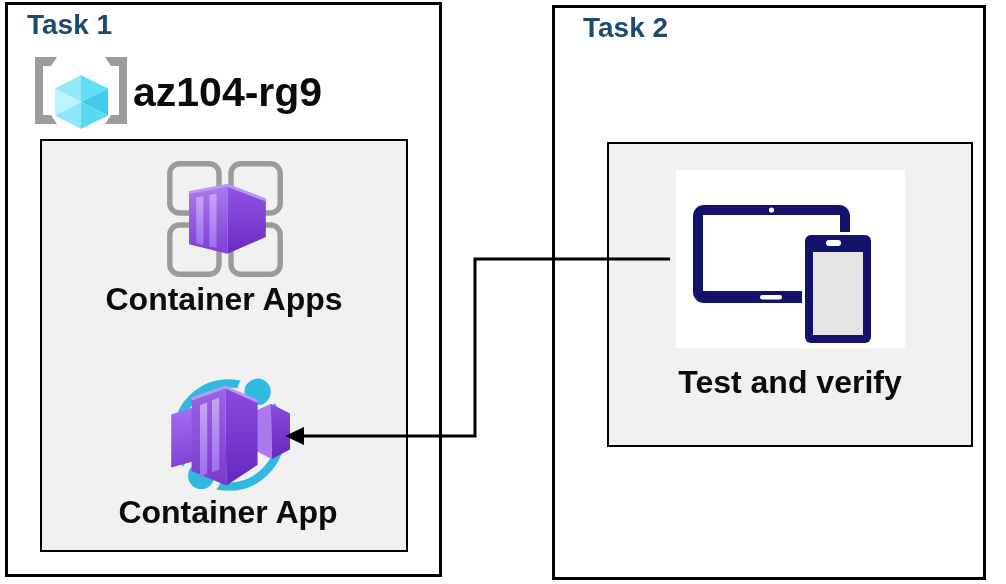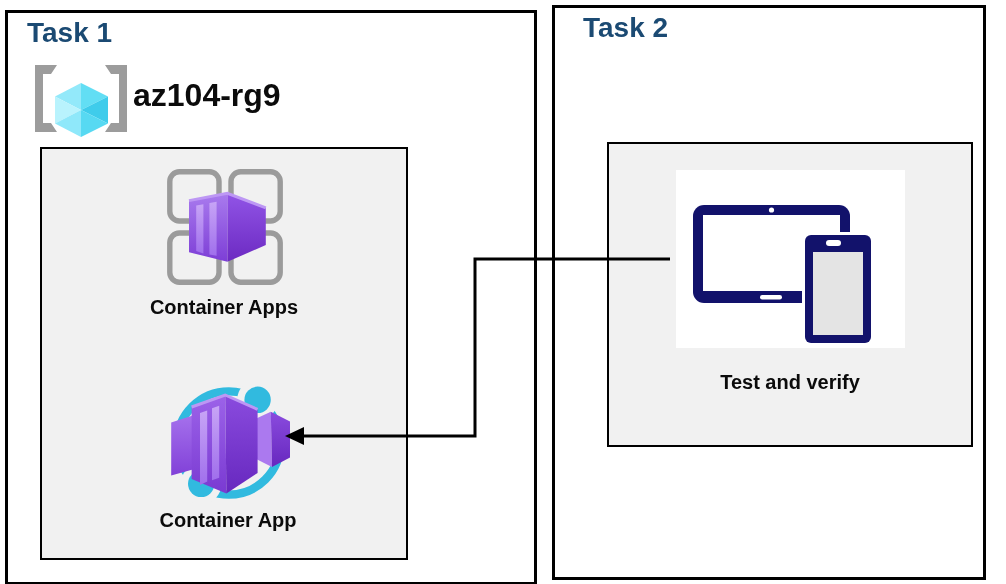--- a/index.html
+++ b/index.html
@@ -9,21 +9,21 @@
     background:#ffffff;
     font-family:"Liberation Sans", sans-serif;
     overflow:hidden;
   }
   .task-box{
     position:absolute;
     background:#ffffff;
     border:3px solid #000000;
     box-sizing:border-box;
   }
-  #task1-box{left:5px;top:10px;width:532px;height:575px;}
+  #task1-box{left:5px;top:2px;width:437px;height:575px;}
   #task2-box{left:552px;top:5px;width:434px;height:575px;}
   .task-title{
     position:absolute;
     font-size:28px;
     font-weight:bold;
     color:#1B4A73;
     letter-spacing:0px;
     white-space:nowrap;
   }
   #task1-title{left:19px;top:4px;}
@@ -34,33 +34,33 @@
     border:2px solid #000000;
     box-sizing:border-box;
   }
   #task1-inner{left:32px;top:134px;width:368px;height:413px;}
   #task2-inner{left:44px;top:134px;width:366px;height:305px;margin-left:8px;}
   .icon-abs{position:absolute;}
   .item-label{
     position:absolute;
     left:0;right:0;
     text-align:center;
-    font-size:20px;
+    font-size:32px;
     font-weight:bold;
     color:#0B0B0B;
     line-height:33px;
     white-space:nowrap;
   }
   #cae-label{top:142px;}
   #ca-label{top:355px;padding-left:8px;}
   #tv-label{top:222px;}
   #rg-label{
     position:absolute;
     left:125px;top:64px;
-    font-size:32px;
+    font-size:41px;
     font-weight:bold;
     color:#0B0B0B;
     white-space:nowrap;
   }
   #rg-icon{left:25px;top:49px;}
   #cae-icon{left:123px;top:18px;}
   #ca-icon{left:128px;top:234px;}
   #white-rect{
     position:absolute;
     left:67px;top:26px;width:229px;height:178px;

